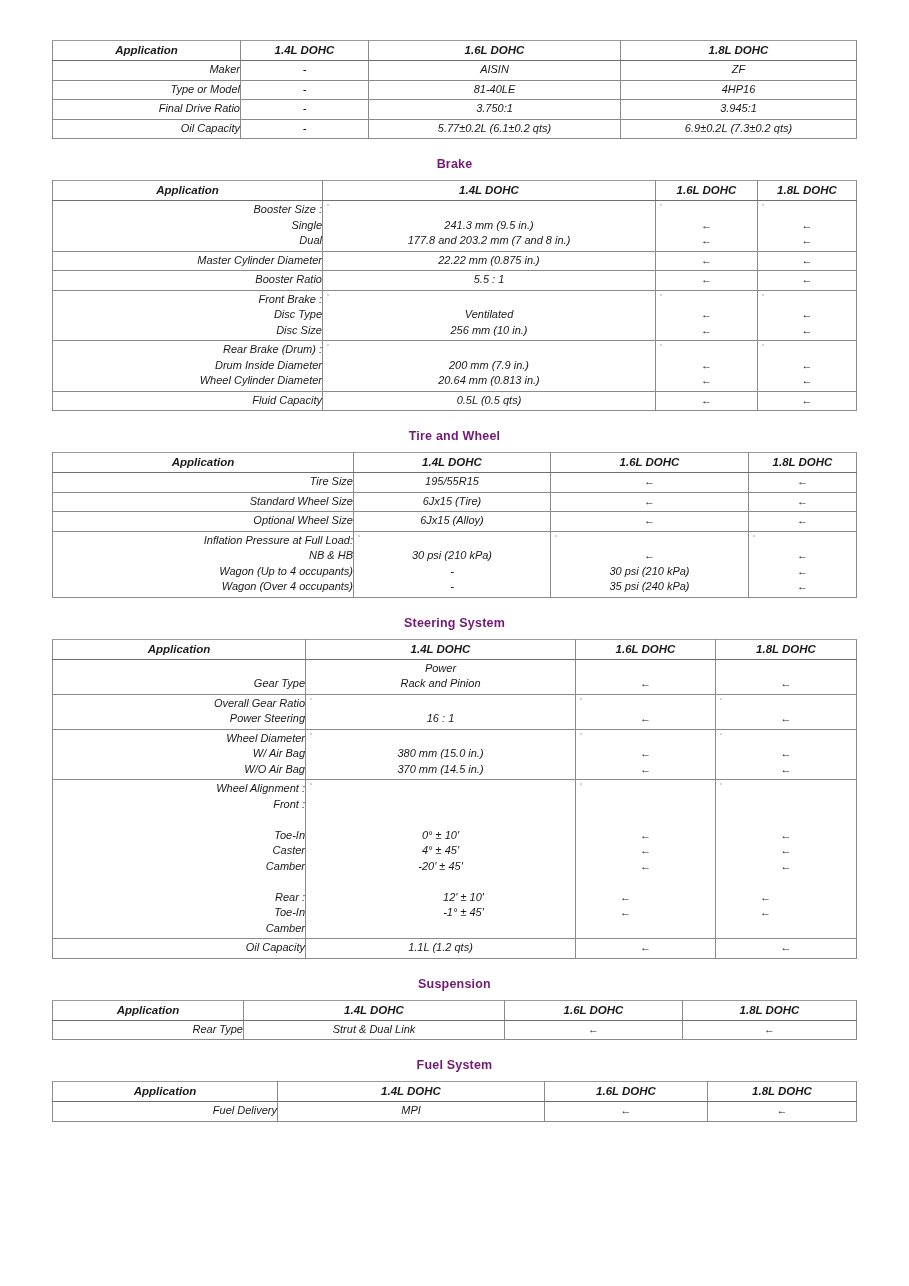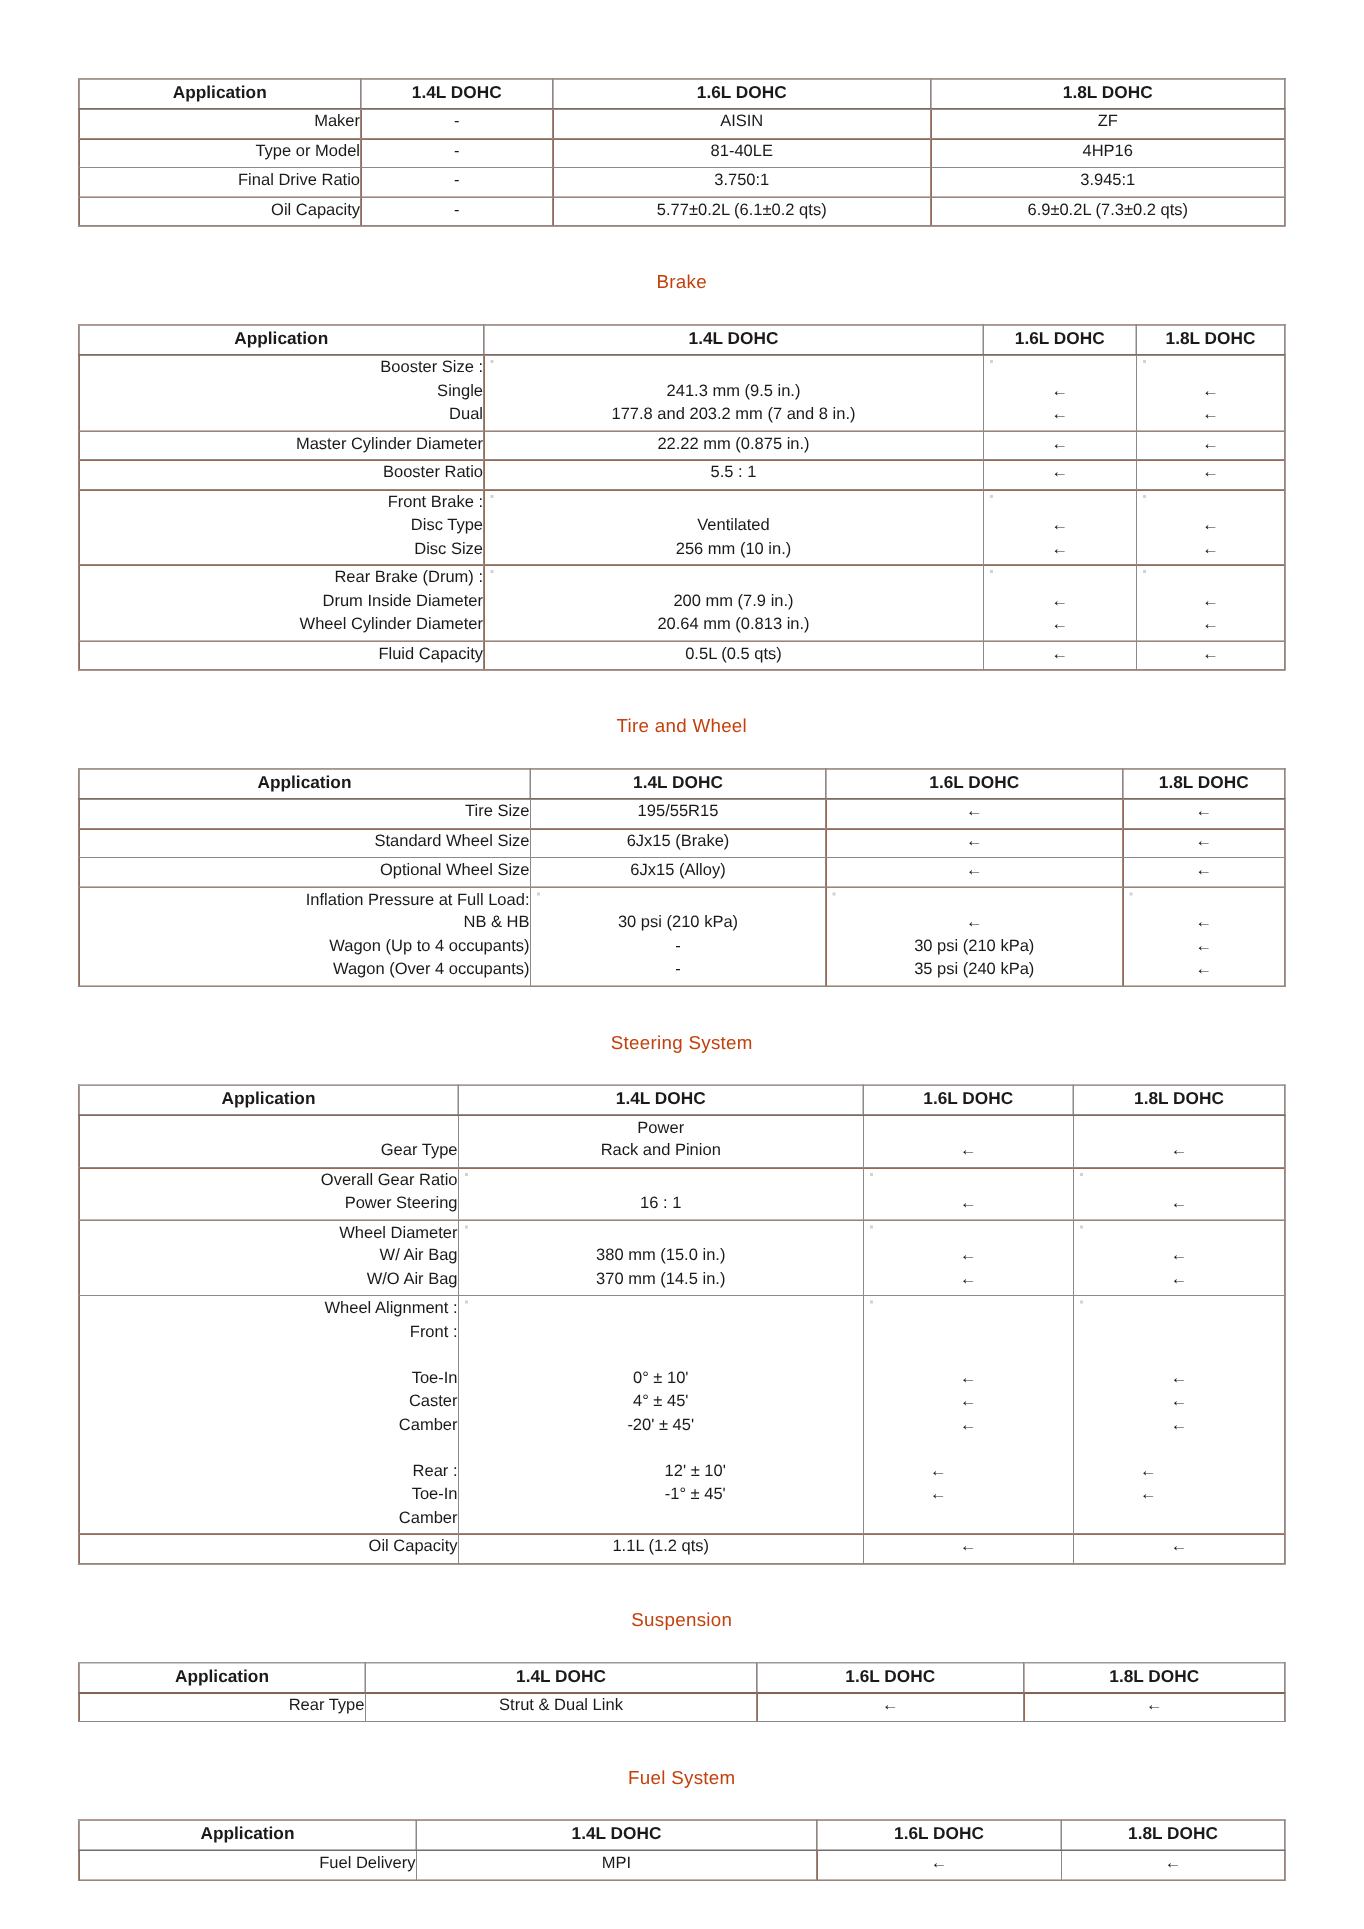--- a/index.html
+++ b/index.html
@@ -19,32 +19,33 @@
     position: relative;
     width: 909px;
     height: 1286px;
     padding: 0;
   }
 
   
   .section-title {
     text-align: center;
     font-size: 12.5px;
-    font-weight: normal;
+    font-weight: bold;
     letter-spacing: .2px;
-    color: #c2410c;
+    color: #701a75;
   }
 
   
   .spec-table {
     border-collapse: collapse;
     table-layout: fixed;
-    margin: 12px auto;
-    background: #c2410c;
+    margin: 0 auto;
+    background: #eab308;
     border: 1.6px solid #6f6f6f;
+    font-style: italic;
   }
   .spec-table td, .spec-table th {
     border: 1px solid #8a8a8a;
     border-top-color: #9a9a9a;
     padding: 0;
     font-size: 11px;
     font-weight: normal;
     vertical-align: top;
     line-height: 15.5px;
     background: #fff;
@@ -234,21 +235,21 @@
           </thead>
           <tbody>
             <tr>
               <td class="label">Tire Size</td>
               <td class="val">195/55R15</td>
               <td class="val">←</td>
               <td class="val">←</td>
             </tr>
             <tr>
               <td class="label">Standard Wheel Size</td>
-              <td class="val">6Jx15 (Brake)</td>
+              <td class="val">6Jx15 (Tire)</td>
               <td class="val">←</td>
               <td class="val">←</td>
             </tr>
             <tr>
               <td class="label">Optional Wheel Size</td>
               <td class="val">6Jx15 (Alloy)</td>
               <td class="val">←</td>
               <td class="val">←</td>
             </tr>
             <tr>

